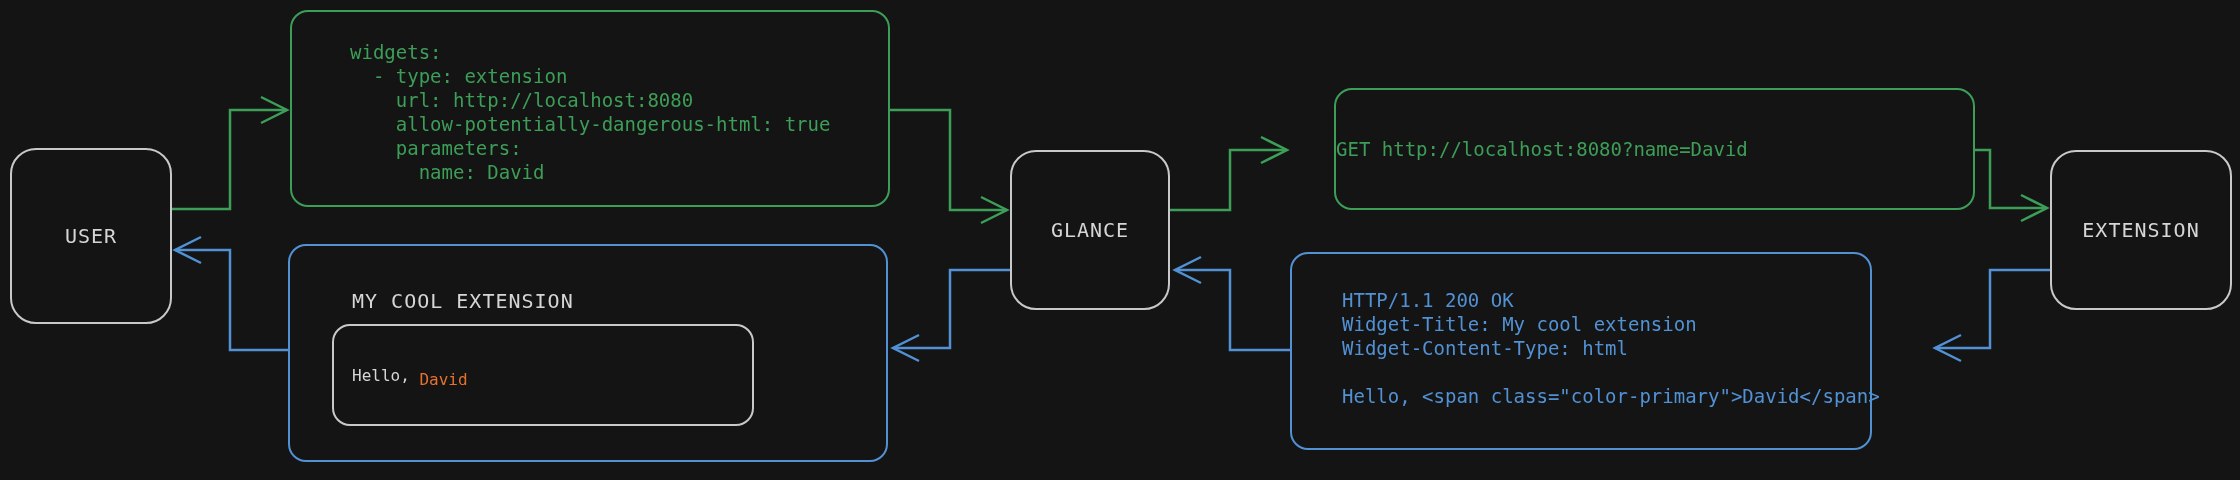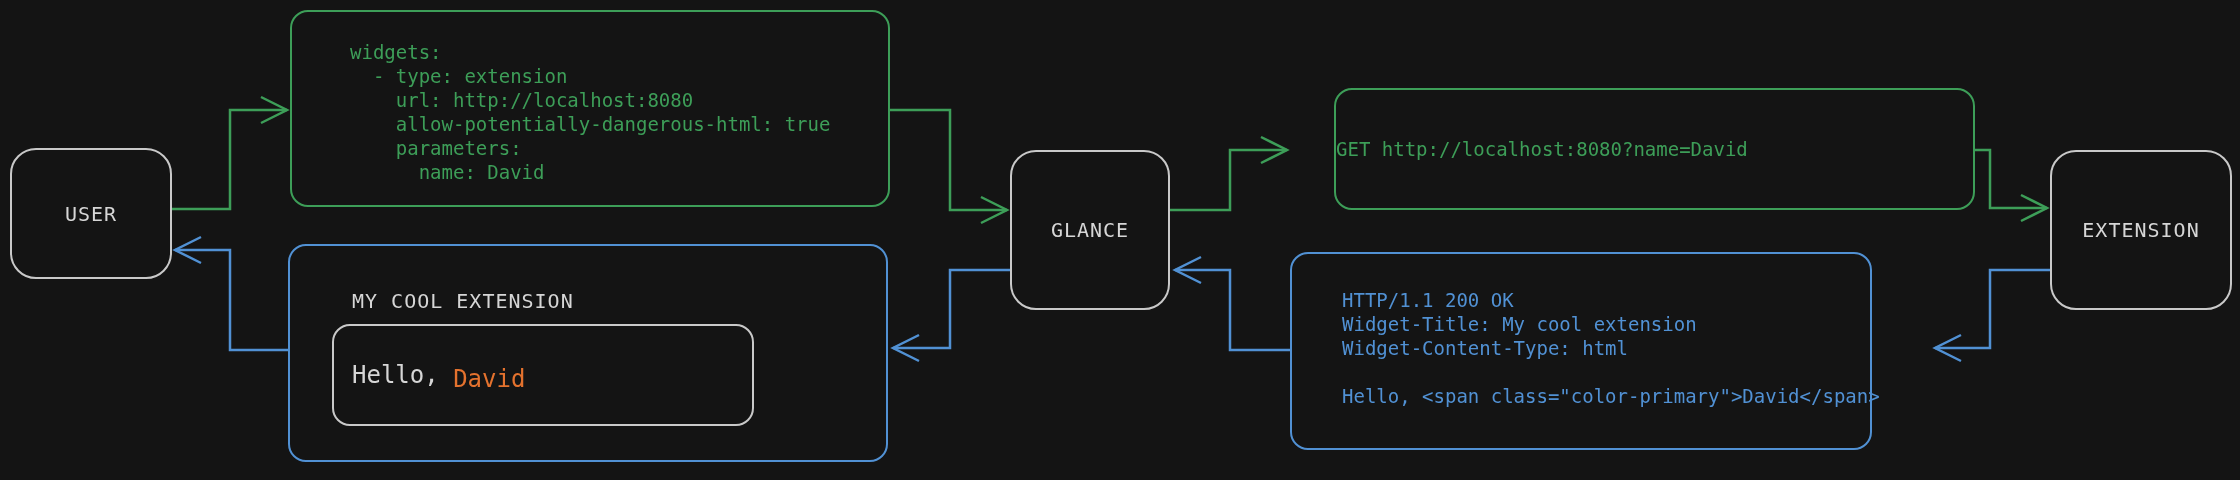--- a/index.html
+++ b/index.html
@@ -25,21 +25,21 @@
   .wire-blue{stroke:var(--blue);}
   .node{
     position:absolute;
     border:2px solid var(--node-border);
     border-radius:26px;
     display:flex;align-items:center;justify-content:center;
     color:var(--text);
     font-size:20px;letter-spacing:1px;
     background:var(--bg);
   }
-  .node-user{left:10px;top:148px;width:162px;height:131px;}
+  .node-user{left:10px;top:148px;width:162px;height:176px;}
   .node-glance{left:1010px;top:150px;width:160px;height:160px;}
   .node-extension{left:2050px;top:150px;width:182px;height:160px;}
   .msgbox{
     position:absolute;
     border-radius:18px;
     background:var(--bg);
   }
   .msgbox pre{
     font-family:"DejaVu Sans Mono",monospace;
     font-size:19px;line-height:24px;
@@ -74,21 +74,21 @@
     font-size:20px;letter-spacing:1px;
     padding-left:62px;
   }
   .widget-inner{
     position:absolute;
     left:42px;top:78px;width:422px;height:102px;
     border:2px solid var(--node-border);
     border-radius:18px;
     display:flex;align-items:center;
     padding-left:18px;
-    font-size:24px;
+    font-size:16px;
   }
   .greet-prefix{color:var(--text);white-space:pre;}
   .greet-name{color:var(--orange);margin-top:8px;}
 </style>
 </head>
 <body>
 
 <div class="canvas">
 
   <svg class="wires" viewBox="0 0 2240 480" xmlns="http://www.w3.org/2000/svg">

